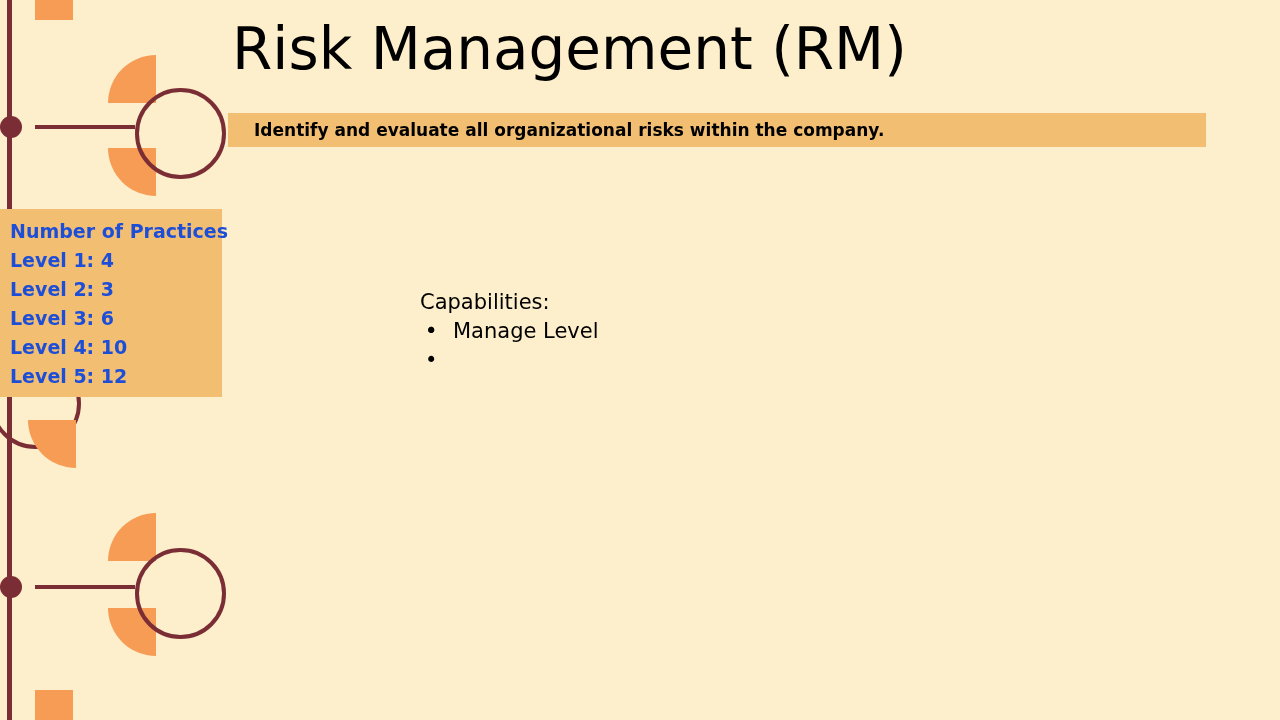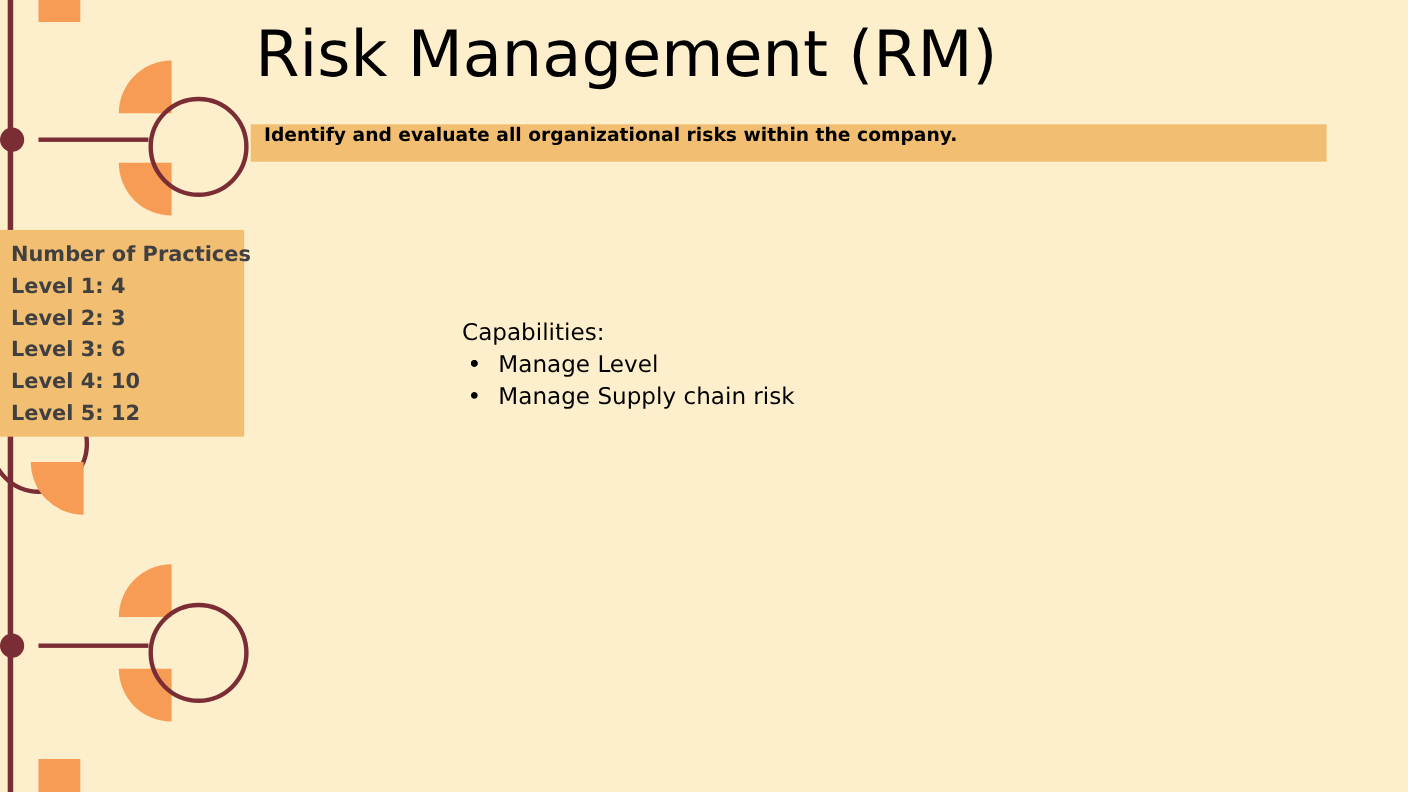--- a/index.html
+++ b/index.html
@@ -84,22 +84,22 @@
 
   
   .subtitle-banner {
     position: absolute;
     left: 228px;
     top: 113px;
     width: 978px;
     height: 34px;
     background: #F2BE72;
     display: flex;
-    align-items: flex-start;
-    padding-left: 12px;
+    align-items: center;
+    padding-left: 26px;
     box-sizing: border-box;
   }
   .subtitle-banner span {
     font-size: 17px;
     color: #000;
     font-weight: 600;
     font-family: "DejaVu Sans", sans-serif;
   }
 
   
@@ -110,21 +110,21 @@
     width: 222px;
     height: 188px;
     background: #F2BE72;
     box-sizing: border-box;
     padding: 8px 0 0 10px;
   }
   .practices-box .p-head,
   .practices-box .p-line {
     font-size: 19px;
     font-weight: bold;
-    color: #404040;
+    color: #1d4ed8;
     line-height: 29px;
     font-family: "DejaVu Sans", sans-serif;
     white-space: nowrap;
   }
 
   
   .capabilities {
     position: absolute;
     left: 420px;
     top: 288px;
@@ -203,16 +203,15 @@
   <ul class="cap-list">
     <li>
       <span class="bullet">•</span>
     </li>
     <li>
       <span class="bullet">•</span>
       <span>Manage Level</span>
     </li>
     <li>
       <span class="bullet">•</span>
-      <span>Manage Supply chain risk</span>
     </li>
   </ul>
 </div>
 
 </body></html>

